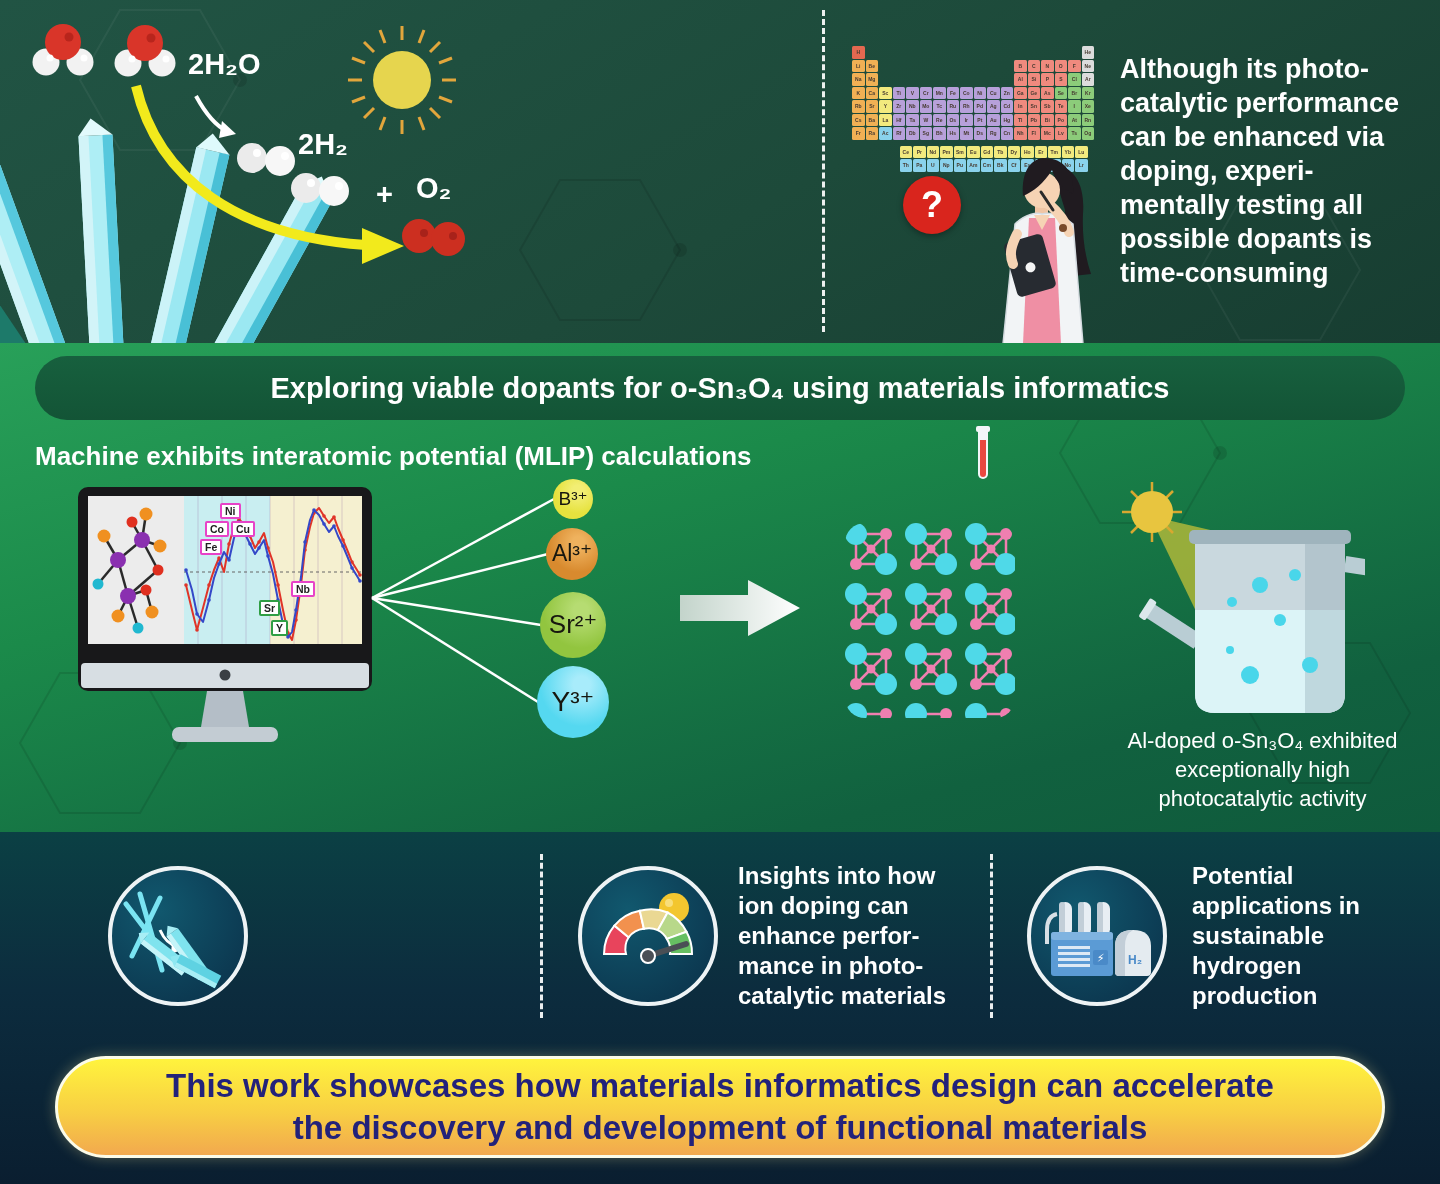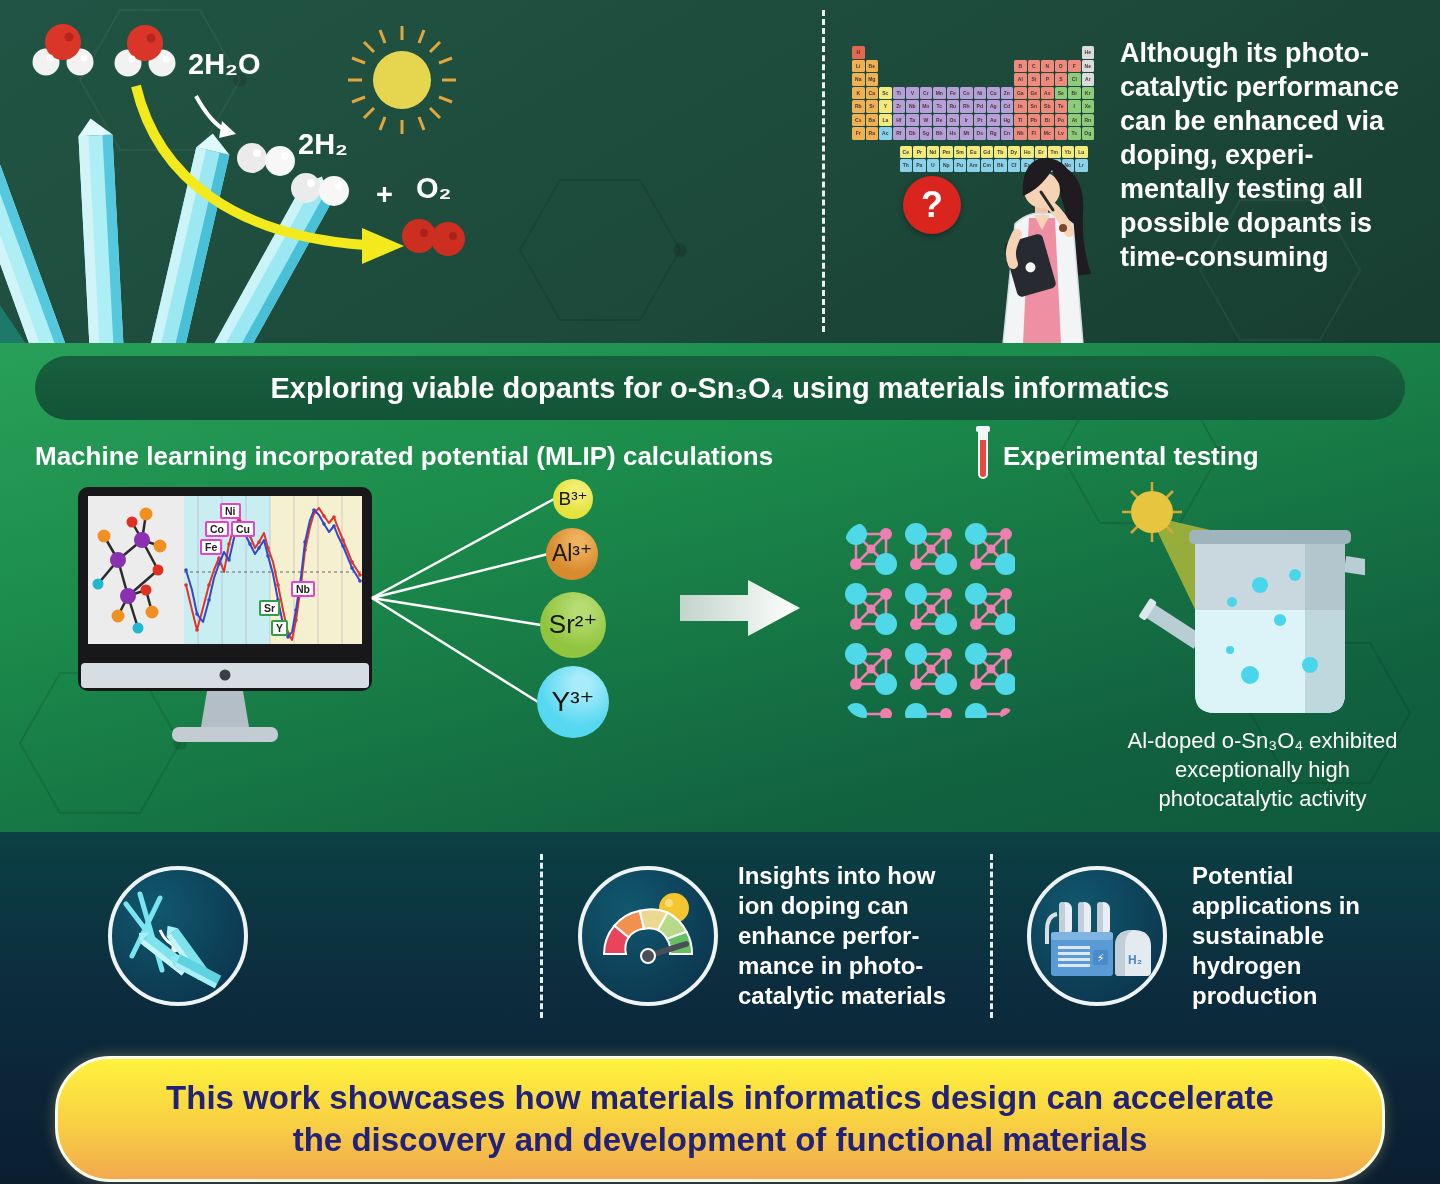--- a/index.html
+++ b/index.html
@@ -33,21 +33,21 @@
   .ion{border-radius:50%;display:flex;align-items:center;justify-content:center;color:#17170f;}
   .ion span{transform:translateY(-1px);}
   
   .chip{position:absolute;background:#fff;border:2px solid #e743c8;font-size:10.5px;font-weight:bold;
         color:#222;line-height:12px;padding:0 3px;border-radius:2px;}
   .chip.green{border-color:#2f9e44;}
   .outcome-circle{width:140px;height:140px;border-radius:50%;border:4px solid #eef3f5;box-sizing:border-box;
      background:radial-gradient(circle at 35% 30%,#11586e 0%,#0c3951 75%);}
   .outcome-text{font-size:24px;font-weight:bold;line-height:30px;display:flex;align-items:center;}
   
-  #footer-pill{left:55px;top:1056px;width:1330px;height:126px;border-radius:55px;
+  #footer-pill{left:55px;top:1056px;width:1330px;height:102px;border-radius:55px;
      background:linear-gradient(180deg,#fff33d 0%,#f8cf43 55%,#f2a94e 100%);
      border:3px solid #fbfbe8;box-sizing:border-box;box-shadow:0 0 14px rgba(255,240,150,.3);
      display:flex;align-items:center;justify-content:center;text-align:center;
      font-size:33px;font-weight:bold;line-height:42px;color:#23227a;}
   .hex{fill:none;stroke:rgba(255,255,255,.05);stroke-width:2;}
   .hexd{fill:none;stroke:rgba(0,0,0,.10);stroke-width:2;}
 </style>
 </head>
 <body>
 
@@ -306,21 +306,21 @@
         <rect x="0" y="0" width="40" height="56" rx="5" fill="#272b31"></rect>
         <circle cx="20" cy="30" r="5" fill="#f5f5f5"></circle>
       </g>
       <path d="M84,84 C80,72 72,63 64,56" stroke="#f6d3b4" stroke-width="10" fill="none" stroke-linecap="round"></path>
       <circle cx="63" cy="55" r="6" fill="#f6d3b4"></circle>
       <line x1="56" y1="44" x2="68" y2="62" stroke="#2a2a2a" stroke-width="3" stroke-linecap="round"></line>
       <circle cx="78" cy="80" r="4" fill="#7a4a2a"></circle>
       <path d="M32,86 C26,98 24,106 28,116" stroke="#f6d3b4" stroke-width="10" fill="none" stroke-linecap="round"></path>
     </svg>
 
-    <div class="abs para pre" style="left:1120px;top:36px;width:320px">Although its photo-
+    <div class="abs para pre" style="left:1120px;top:52px;width:320px">Although its photo-
 catalytic performance
 can be enhanced via
 doping, experi-
 mentally testing all
 possible dopants is
 time-consuming</div>
   </div>
 
   <div class="abs" id="sec-mid">
     <svg class="abs" style="left:0;top:0" width="1440" height="489">
@@ -329,28 +329,27 @@
       <polygon class="hexd" points="1290,300 1370,300 1410,370 1370,440 1290,440 1250,370"></polygon>
       <circle cx="180" cy="400" r="7" fill="rgba(0,0,0,.12)"></circle>
       <circle cx="1220" cy="110" r="7" fill="rgba(0,0,0,.12)"></circle>
     </svg>
   </div>
 
   <div class="abs" id="banner-pill">
     <span>Exploring viable dopants for o-Sn₃O₄ using materials informatics</span>
   </div>
 
-  <div class="abs heading" style="left:35px;top:441px">Machine learning incorporated potential (MLIP) calculations</div>
+  <div class="abs heading" style="left:35px;top:441px">Machine exhibits interatomic potential (MLIP) calculations</div>
 
   <svg class="abs" style="left:972px;top:424px" width="22" height="62">
     <rect x="4" y="2" width="14" height="6" rx="2" fill="#f2f6f8"></rect>
     <path d="M6,6 h10 v44 a5,5 0 0 1 -10,0 Z" fill="#f2f6f8"></path>
     <path d="M8,16 h6 v34 a3,3 0 0 1 -6,0 Z" fill="#e84840"></path>
   </svg>
-  <div class="abs heading" style="left:1003px;top:441px">Experimental testing</div>
 
   <svg class="abs" style="left:75px;top:482px" width="300" height="278">
     <rect x="3" y="5" width="294" height="204" rx="10" fill="#18181a"></rect>
     <rect x="13" y="14" width="274" height="148" fill="#ececec"></rect>
     <rect x="109" y="14" width="86" height="148" fill="#c9eef1"></rect>
     <rect x="195" y="14" width="92" height="148" fill="#f5f0d0"></rect>
     <g id="chart-grid">
         <line x1="123" x2="123" y1="14" y2="162" stroke="rgba(150,110,160,.3)" stroke-width="1"></line>
         <line x1="147" x2="147" y1="14" y2="162" stroke="rgba(150,110,160,.3)" stroke-width="1"></line>
         <line x1="171" x2="171" y1="14" y2="162" stroke="rgba(150,110,160,.3)" stroke-width="1"></line>

